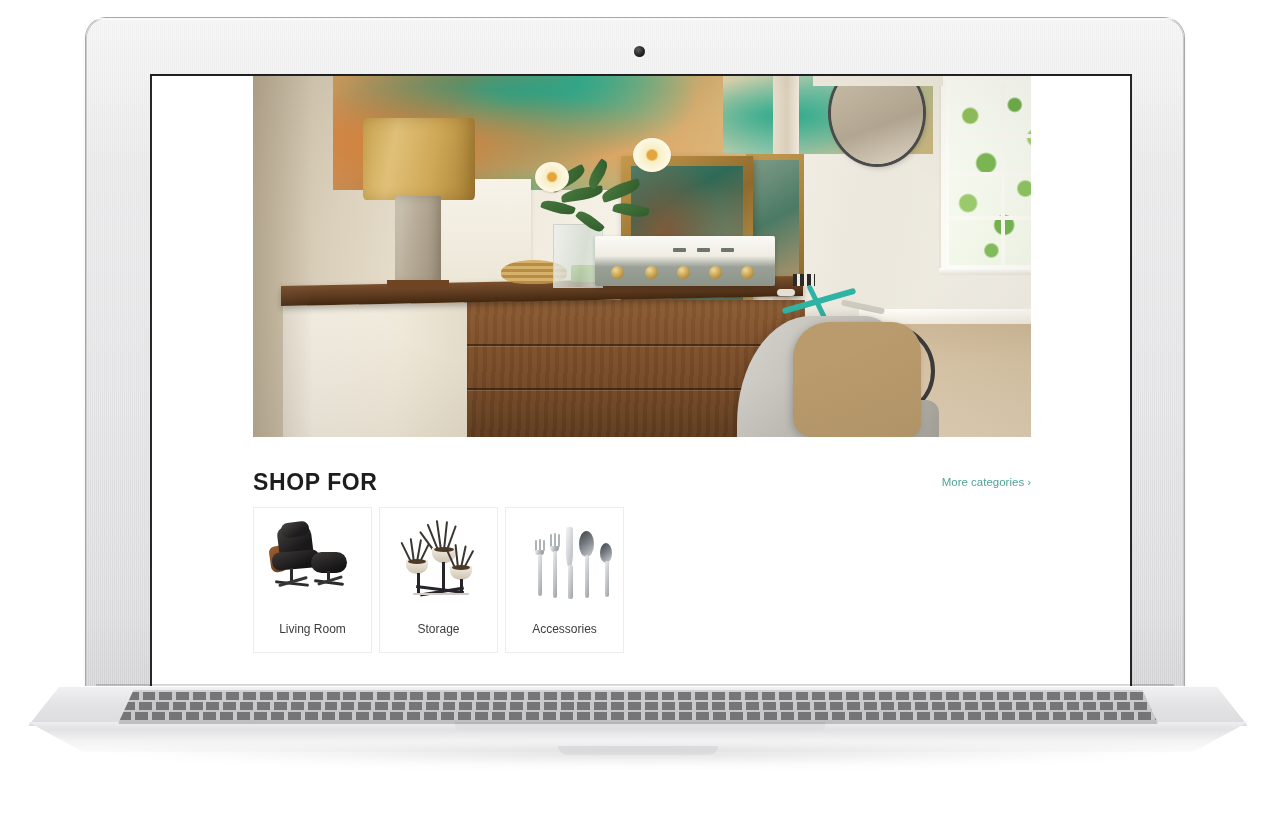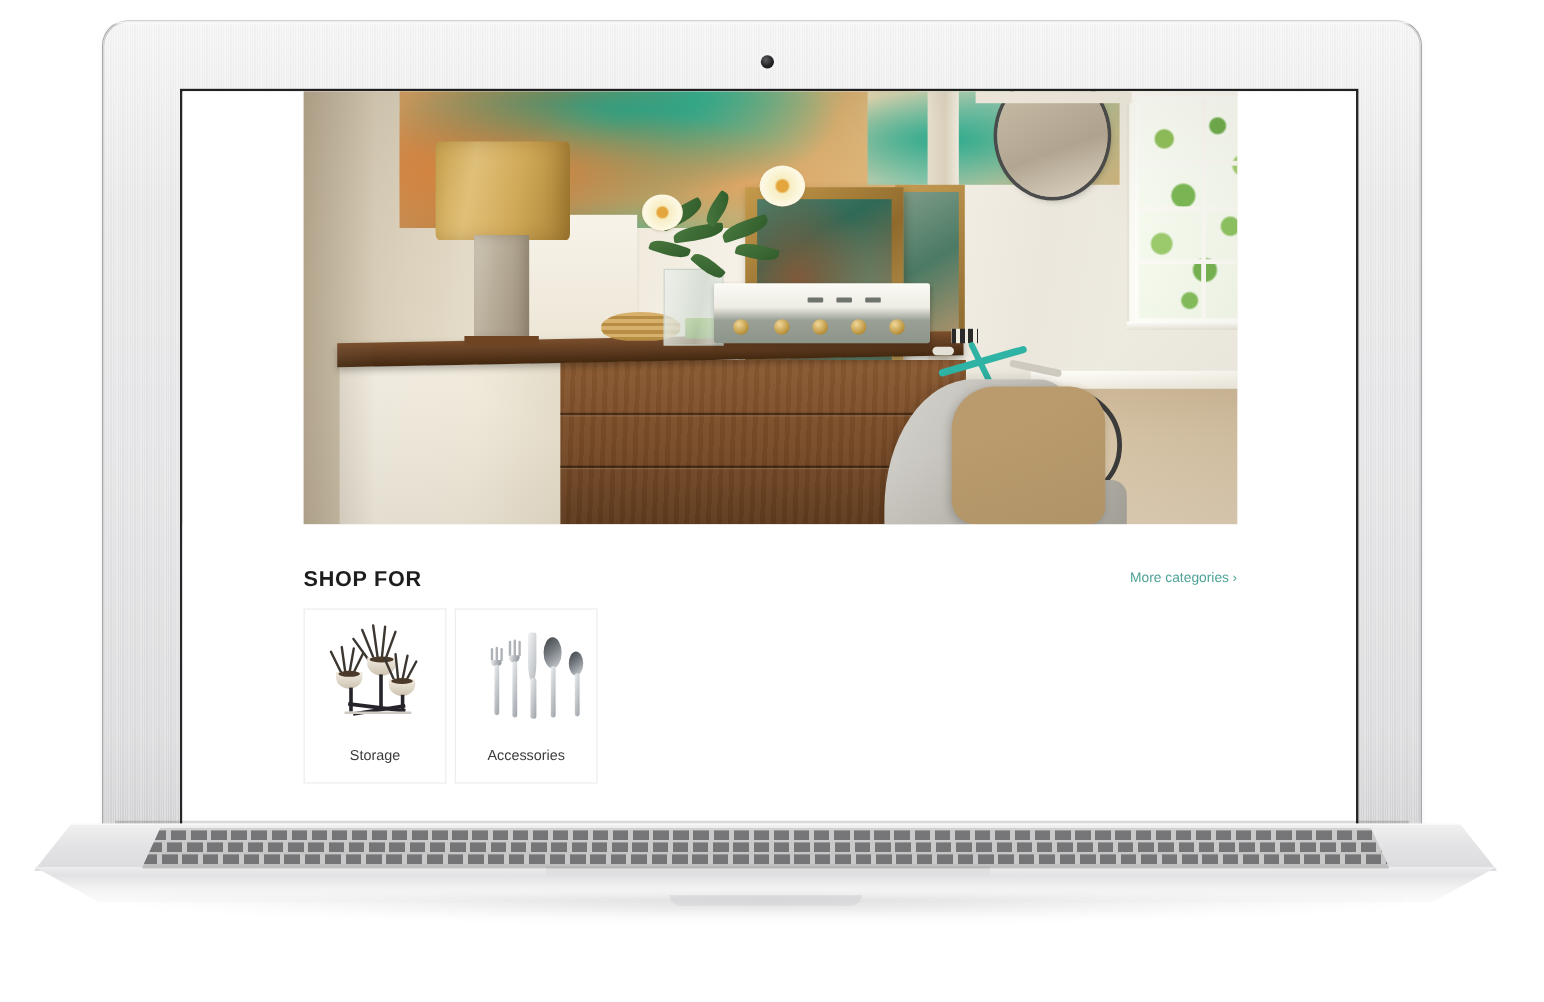--- a/index.html
+++ b/index.html
@@ -464,21 +464,21 @@
   #shop-header {
     position: absolute;
     left: 101px;
     top: 34px;
     width: 778px;
     height: 26px;
   }
   #shop-title {
     position: absolute;
     left: 0; top: 0;
-    font-size: 18px;
+    font-size: 23px;
     font-weight: bold;
     letter-spacing: 0.6px;
     color: #1d1d1d;
     line-height: 22px;
   }
   #more-categories-link {
     position: absolute;
     right: 0;
     top: 5px;
     font-size: 11.5px;
@@ -692,20 +692,36 @@
 
       <div id="shop-section">
 
         <div id="shop-header">
           <div id="shop-title">SHOP FOR</div>
           <a id="more-categories-link" href="#"><span>More categories</span><span class="chev">›</span></a>
         </div>
 
         <div id="category-grid">
 
+          <div class="category-tile">
+            <div class="tile-art">
+              <div class="art lr-wood"></div>
+              <div class="art lr-back"></div>
+              <div class="art lr-head"></div>
+              <div class="art lr-seat"></div>
+              <div class="art lr-ott"></div>
+              <div class="art lr-stem1"></div>
+              <div class="art lr-base1"></div>
+              <div class="art lr-base1b"></div>
+              <div class="art lr-stem2"></div>
+              <div class="art lr-base2"></div>
+              <div class="art lr-base2b"></div>
+            </div>
+            <div class="tile-label">Living Room</div>
+          </div>
 
 
 
 
           <div class="category-tile">
             <div class="tile-art">
 
               <div class="art od-leaf" style="left:57px; top:4px;  height:28px; transform:rotate(-22deg);"></div>
               <div class="art od-leaf" style="left:60px; top:2px;  height:30px; transform:rotate(-8deg);"></div>
               <div class="art od-leaf" style="left:63px; top:3px;  height:29px; transform:rotate(6deg);"></div>

